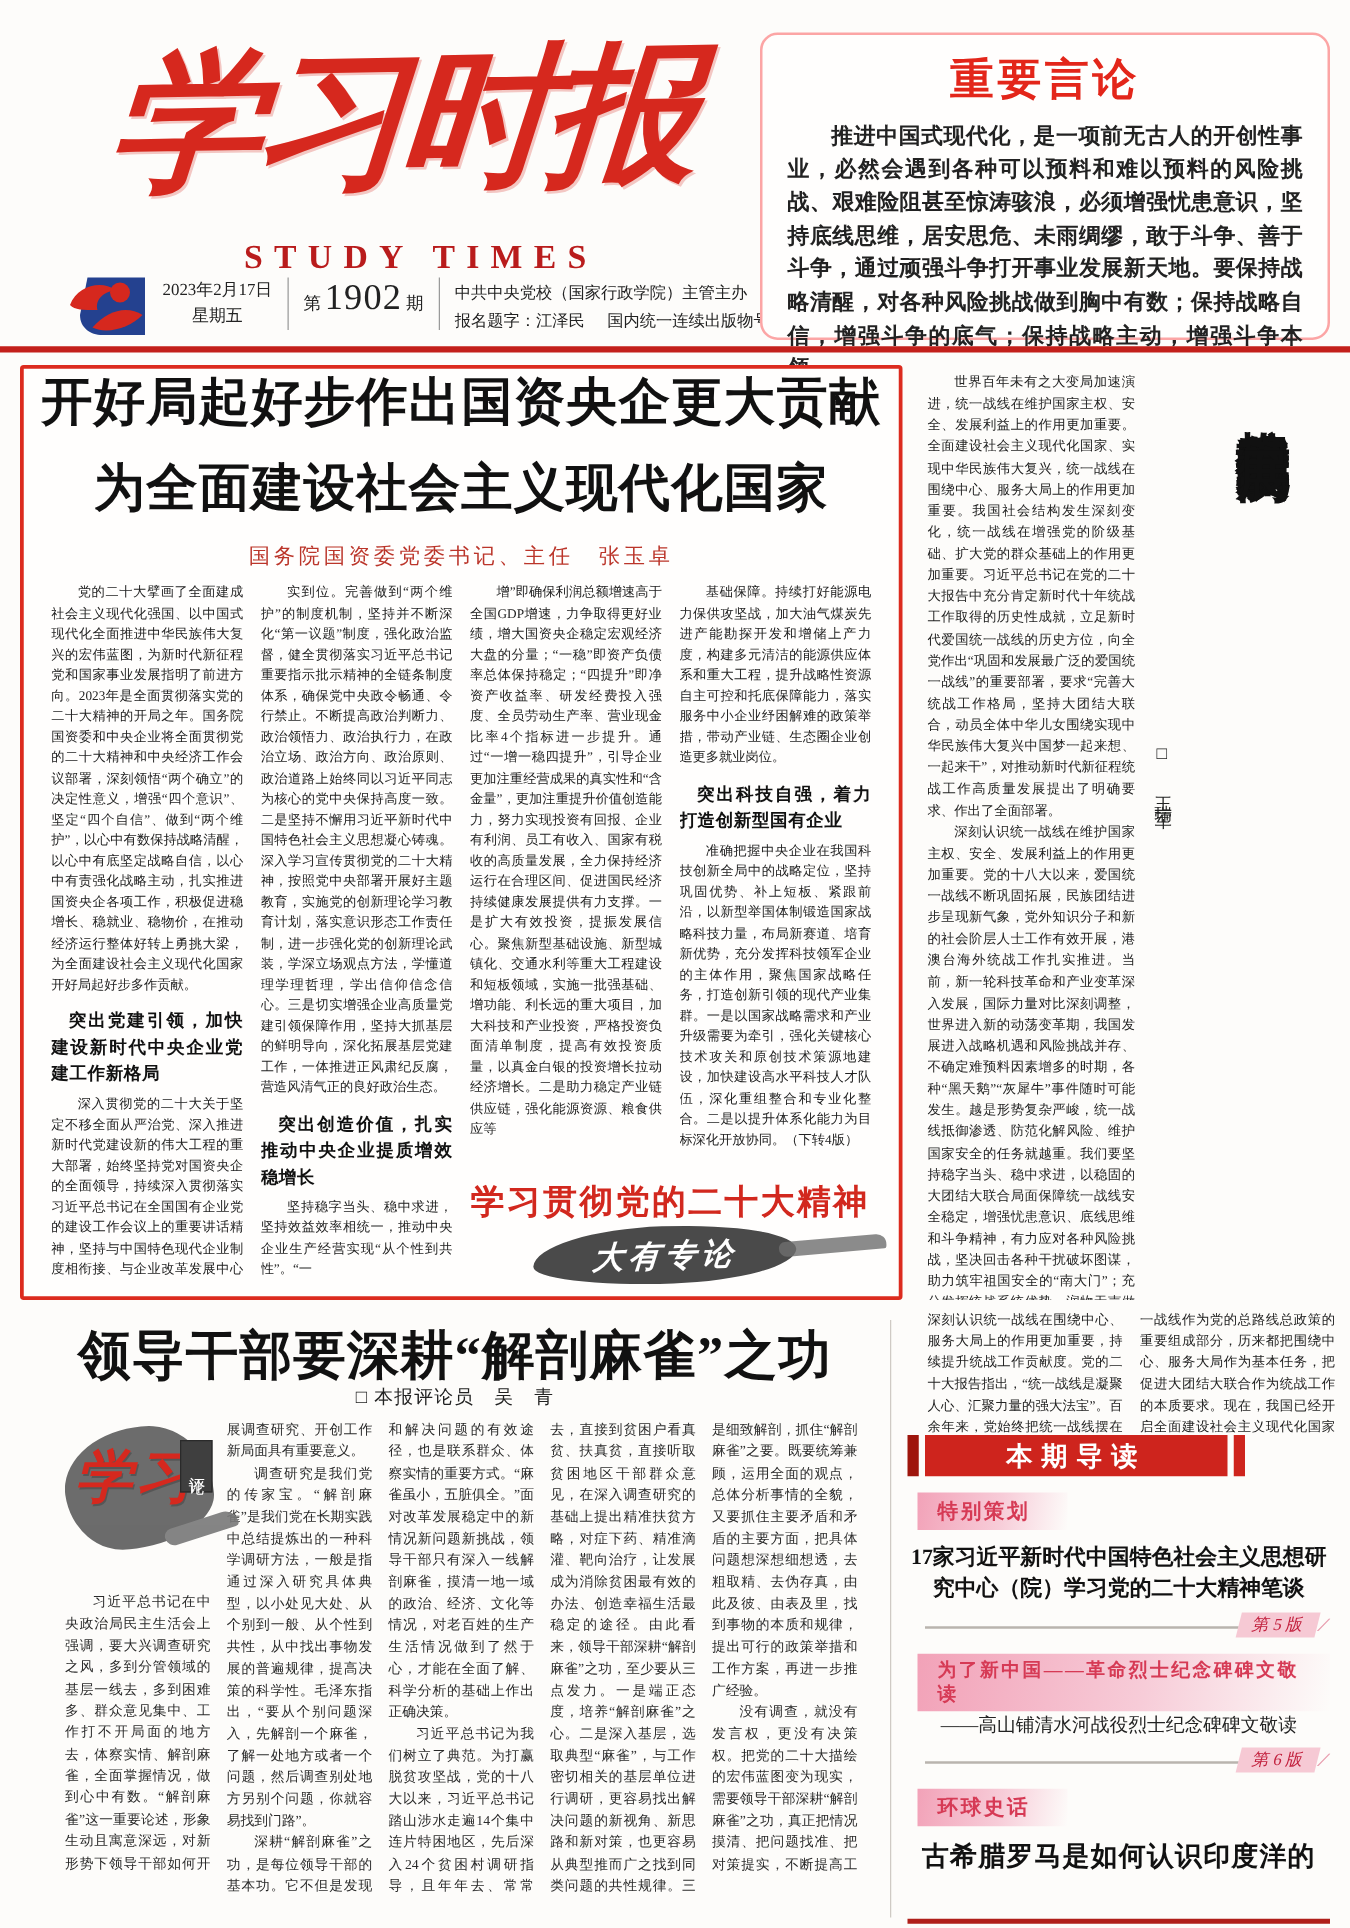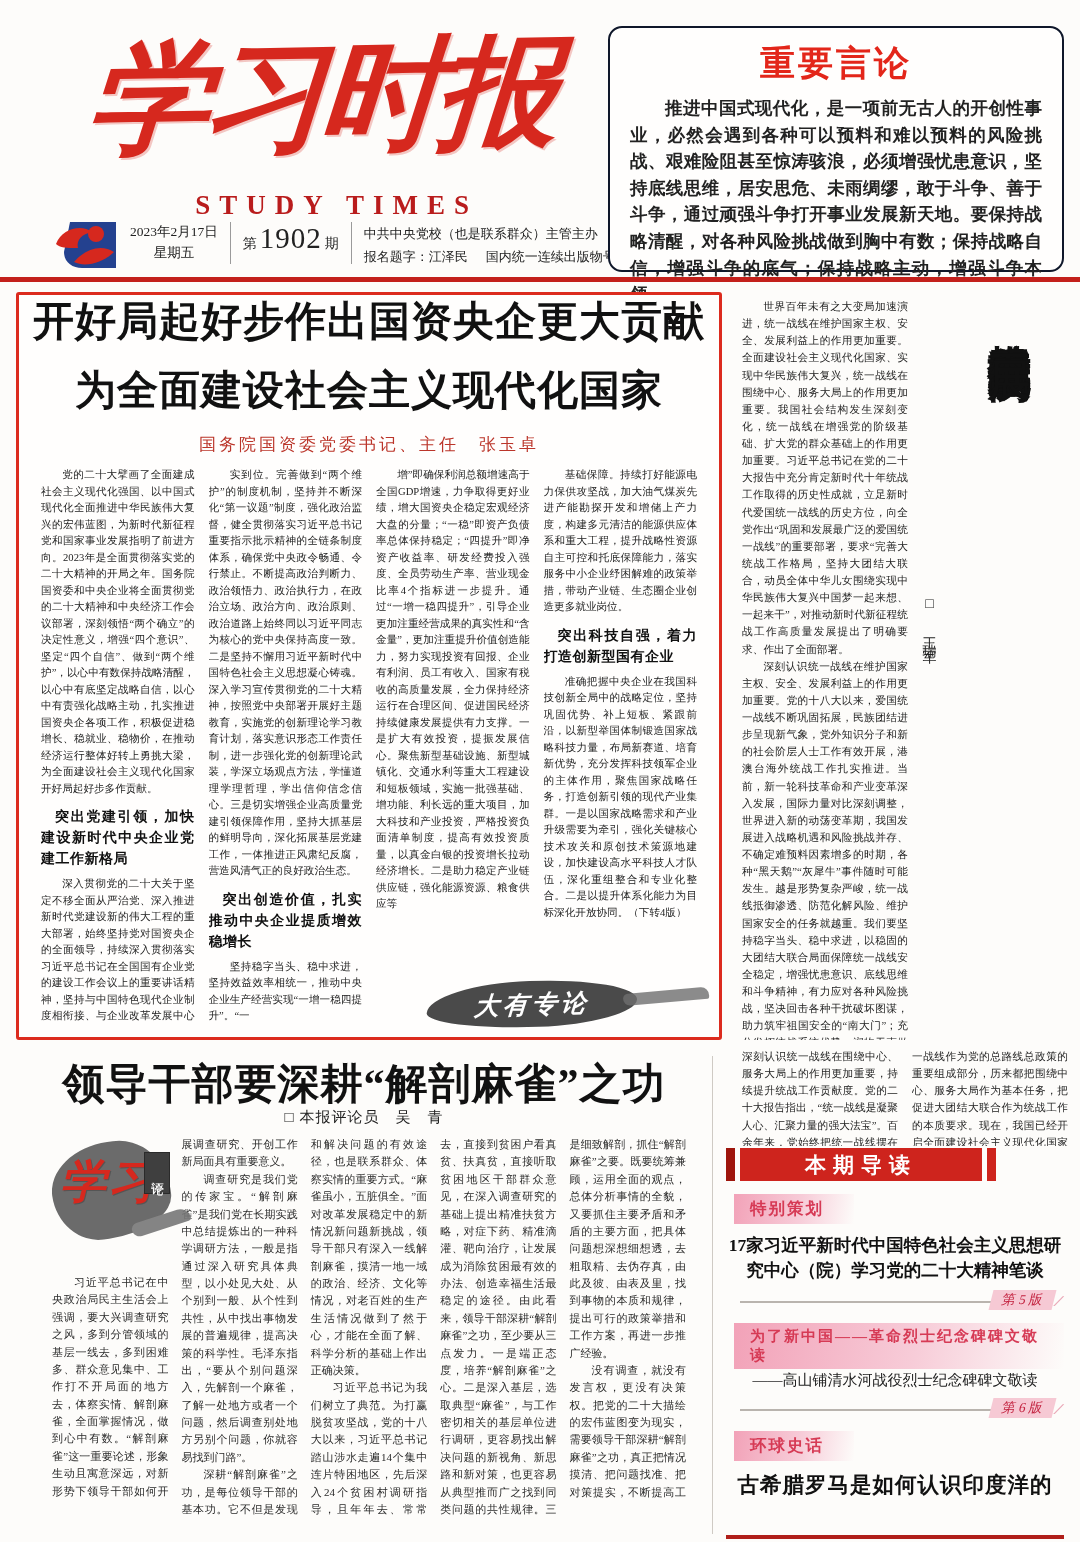--- a/index.html
+++ b/index.html
@@ -28,21 +28,21 @@
   .dl-sep{width:1px;height:42px;background:#9a9a9a;}
   .dl-date{text-align:center;font-size:13.5px;line-height:1.55;color:#222;}
   .dl-issue{font-size:14px;color:#222;white-space:nowrap;}
   .dl-issue b{font-size:29px;font-weight:normal;letter-spacing:1px;padding:0 3px;}
   .dl-pub{font-size:13px;line-height:1.8;color:#222;white-space:nowrap;}
   .dl-pub .gap{display:inline-block;width:18px;}
 
   
   .remarks{
     position:absolute;left:608px;top:26px;width:456px;height:246px;
-    border:2px solid #0f172a;border-radius:14px;background:#fffefd;
+    border:2px solid #fca5a5;border-radius:14px;background:#fffefd;
     padding:10px 20px 0 20px;box-sizing:border-box;
   }
   .remarks-title{
     text-align:center;color:#e3261a;font-size:35px;font-weight:900;letter-spacing:3px;margin:2px 0 8px;
   }
   .remarks-body{
     font-size:17.5px;font-weight:bold;line-height:1.52;text-align:justify;text-indent:2em;color:#222;margin:0;
   }
 
   .rule-top{position:absolute;left:0;top:277px;width:1080px;height:5px;background:#c3201b;}
@@ -185,21 +185,21 @@
 <div class="dateline">
   <div class="dl-date">
     <div>2023年2月17日</div>
     <div>星期五</div>
   </div>
   <div class="dl-sep"></div>
   <div class="dl-issue"><span>第</span><b>1902</b><span>期</span></div>
   <div class="dl-sep"></div>
   <div class="dl-pub">
     <div>
-      <span>中共中央党校（也是联系群众）主管主办</span><span class="gap"></span><span>网址：http://www.studytimes.cn</span>
+      <span>中共中央党校（国家行政学院）主管主办</span><span class="gap"></span><span>网址：http://www.studytimes.cn</span>
     </div>
     <div>
       <span>报名题字：江泽民</span><span class="gap"></span><span>国内统一连续出版物号：CN 11-0137</span><span class="gap"></span><span>代号：1-267</span>
     </div>
   </div>
 </div>
 
 <div class="remarks">
   <div class="remarks-title sans">重要言论</div>
   <p class="remarks-body">推进中国式现代化，是一项前无古人的开创性事业，必然会遇到各种可以预料和难以预料的风险挑战、艰难险阻甚至惊涛骇浪，必须增强忧患意识，坚持底线思维，居安思危、未雨绸缪，敢于斗争、善于斗争，通过顽强斗争打开事业发展新天地。要保持战略清醒，对各种风险挑战做到胸中有数；保持战略自信，增强斗争的底气；保持战略主动，增强斗争本领。</p>
@@ -214,32 +214,33 @@
 
   <div class="lead-cols">
     <div class="lcol tall">
       <p>党的二十大擘画了全面建成社会主义现代化强国、以中国式现代化全面推进中华民族伟大复兴的宏伟蓝图，为新时代新征程党和国家事业发展指明了前进方向。2023年是全面贯彻落实党的二十大精神的开局之年。国务院国资委和中央企业将全面贯彻党的二十大精神和中央经济工作会议部署，深刻领悟“两个确立”的决定性意义，增强“四个意识”、坚定“四个自信”、做到“两个维护”，以心中有数保持战略清醒，以心中有底坚定战略自信，以心中有责强化战略主动，扎实推进国资央企各项工作，积极促进稳增长、稳就业、稳物价，在推动经济运行整体好转上勇挑大梁，为全面建设社会主义现代化国家开好局起好步多作贡献。</p>
       <h4>突出党建引领，加快建设新时代中央企业党建工作新格局</h4>
       <p>深入贯彻党的二十大关于坚定不移全面从严治党、深入推进新时代党建设新的伟大工程的重大部署，始终坚持党对国资央企的全面领导，持续深入贯彻落实习近平总书记在全国国有企业党的建设工作会议上的重要讲话精神，坚持与中国特色现代企业制度相衔接、与企业改革发展中心任务相适应，加快建设新时代中央企业党建工作新格局，为企业改革发展提供坚强政治保证。一是全面、系统、整体地把坚持党中央集中统一领导落</p>
     </div>
     <div class="lcol tall">
       <p>实到位。完善做到“两个维护”的制度机制，坚持并不断深化“第一议题”制度，强化政治监督，健全贯彻落实习近平总书记重要指示批示精神的全链条制度体系，确保党中央政令畅通、令行禁止。不断提高政治判断力、政治领悟力、政治执行力，在政治立场、政治方向、政治原则、政治道路上始终同以习近平同志为核心的党中央保持高度一致。二是坚持不懈用习近平新时代中国特色社会主义思想凝心铸魂。深入学习宣传贯彻党的二十大精神，按照党中央部署开展好主题教育，实施党的创新理论学习教育计划，落实意识形态工作责任制，进一步强化党的创新理论武装，学深立场观点方法，学懂道理学理哲理，学出信仰信念信心。三是切实增强企业高质量党建引领保障作用，坚持大抓基层的鲜明导向，深化拓展基层党建工作，一体推进正风肃纪反腐，营造风清气正的良好政治生态。</p>
       <h4>突出创造价值，扎实推动中央企业提质增效稳增长</h4>
-      <p>坚持稳字当头、稳中求进，坚持效益效率相统一，推动中央企业生产经营实现“一增一稳四提升”。“一</p>
+      <p>坚持稳字当头、稳中求进，坚持效益效率相统一，推动中央企业生产经营实现“从个性到共性”。“一</p>
     </div>
     <div class="lcol short">
       <p>增”即确保利润总额增速高于全国GDP增速，力争取得更好业绩，增大国资央企稳定宏观经济大盘的分量；“一稳”即资产负债率总体保持稳定；“四提升”即净资产收益率、研发经费投入强度、全员劳动生产率、营业现金比率4个指标进一步提升。通过“一增一稳四提升”，引导企业更加注重经营成果的真实性和“含金量”，更加注重提升价值创造能力，努力实现投资有回报、企业有利润、员工有收入、国家有税收的高质量发展，全力保持经济运行在合理区间、促进国民经济持续健康发展提供有力支撑。一是扩大有效投资，提振发展信心。聚焦新型基础设施、新型城镇化、交通水利等重大工程建设和短板领域，实施一批强基础、增功能、利长远的重大项目，加大科技和产业投资，严格投资负面清单制度，提高有效投资质量，以真金白银的投资增长拉动经济增长。二是助力稳定产业链供应链，强化能源资源、粮食供应等</p>
     </div>
     <div class="lcol short">
       <p>基础保障。持续打好能源电力保供攻坚战，加大油气煤炭先进产能勘探开发和增储上产力度，构建多元清洁的能源供应体系和重大工程，提升战略性资源自主可控和托底保障能力，落实服务中小企业纾困解难的政策举措，带动产业链、生态圈企业创造更多就业岗位。</p>
       <h4>突出科技自强，着力打造创新型国有企业</h4>
       <p>准确把握中央企业在我国科技创新全局中的战略定位，坚持巩固优势、补上短板、紧跟前沿，以新型举国体制锻造国家战略科技力量，布局新赛道、培育新优势，充分发挥科技领军企业的主体作用，聚焦国家战略任务，打造创新引领的现代产业集群。一是以国家战略需求和产业升级需要为牵引，强化关键核心技术攻关和原创技术策源地建设，加快建设高水平科技人才队伍，深化重组整合和专业化整合。二是以提升体系化能力为目标深化开放协同。（下转4版）</p>
     </div>
   </div>
 
+  <div class="series-banner">学习贯彻党的二十大精神</div>
   <div class="dayou">
     <span>大有专论</span>
   </div>
 </div>
 
 <div class="ra-body">
   <p>世界百年未有之大变局加速演进，统一战线在维护国家主权、安全、发展利益上的作用更加重要。全面建设社会主义现代化国家、实现中华民族伟大复兴，统一战线在围绕中心、服务大局上的作用更加重要。我国社会结构发生深刻变化，统一战线在增强党的阶级基础、扩大党的群众基础上的作用更加重要。习近平总书记在党的二十大报告中充分肯定新时代十年统战工作取得的历史性成就，立足新时代爱国统一战线的历史方位，向全党作出“巩固和发展最广泛的爱国统一战线”的重要部署，要求“完善大统战工作格局，坚持大团结大联合，动员全体中华儿女围绕实现中华民族伟大复兴中国梦一起来想、一起来干”，对推动新时代新征程统战工作高质量发展提出了明确要求、作出了全面部署。</p>
   <p>深刻认识统一战线在维护国家主权、安全、发展利益上的作用更加重要。党的十八大以来，爱国统一战线不断巩固拓展，民族团结进步呈现新气象，党外知识分子和新的社会阶层人士工作有效开展，港澳台海外统战工作扎实推进。当前，新一轮科技革命和产业变革深入发展，国际力量对比深刻调整，世界进入新的动荡变革期，我国发展进入战略机遇和风险挑战并存、不确定难预料因素增多的时期，各种“黑天鹅”“灰犀牛”事件随时可能发生。越是形势复杂严峻，统一战线抵御渗透、防范化解风险、维护国家安全的任务就越重。我们要坚持稳字当头、稳中求进，以稳固的大团结大联合局面保障统一战线安全稳定，增强忧患意识、底线思维和斗争精神，有力应对各种风险挑战，坚决回击各种干扰破坏图谋，助力筑牢祖国安全的“南大门”；充分发挥统战系统优势，润物无声做好工作，深入开展群众性的人文交流活动，对外讲好中国故事，讲好大湾区故事和广东故事，不断壮大知华友华力量，营造良好有利的国际环境。</p>
 </div>
 <div class="ra-author">□ 王瑞军</div>

